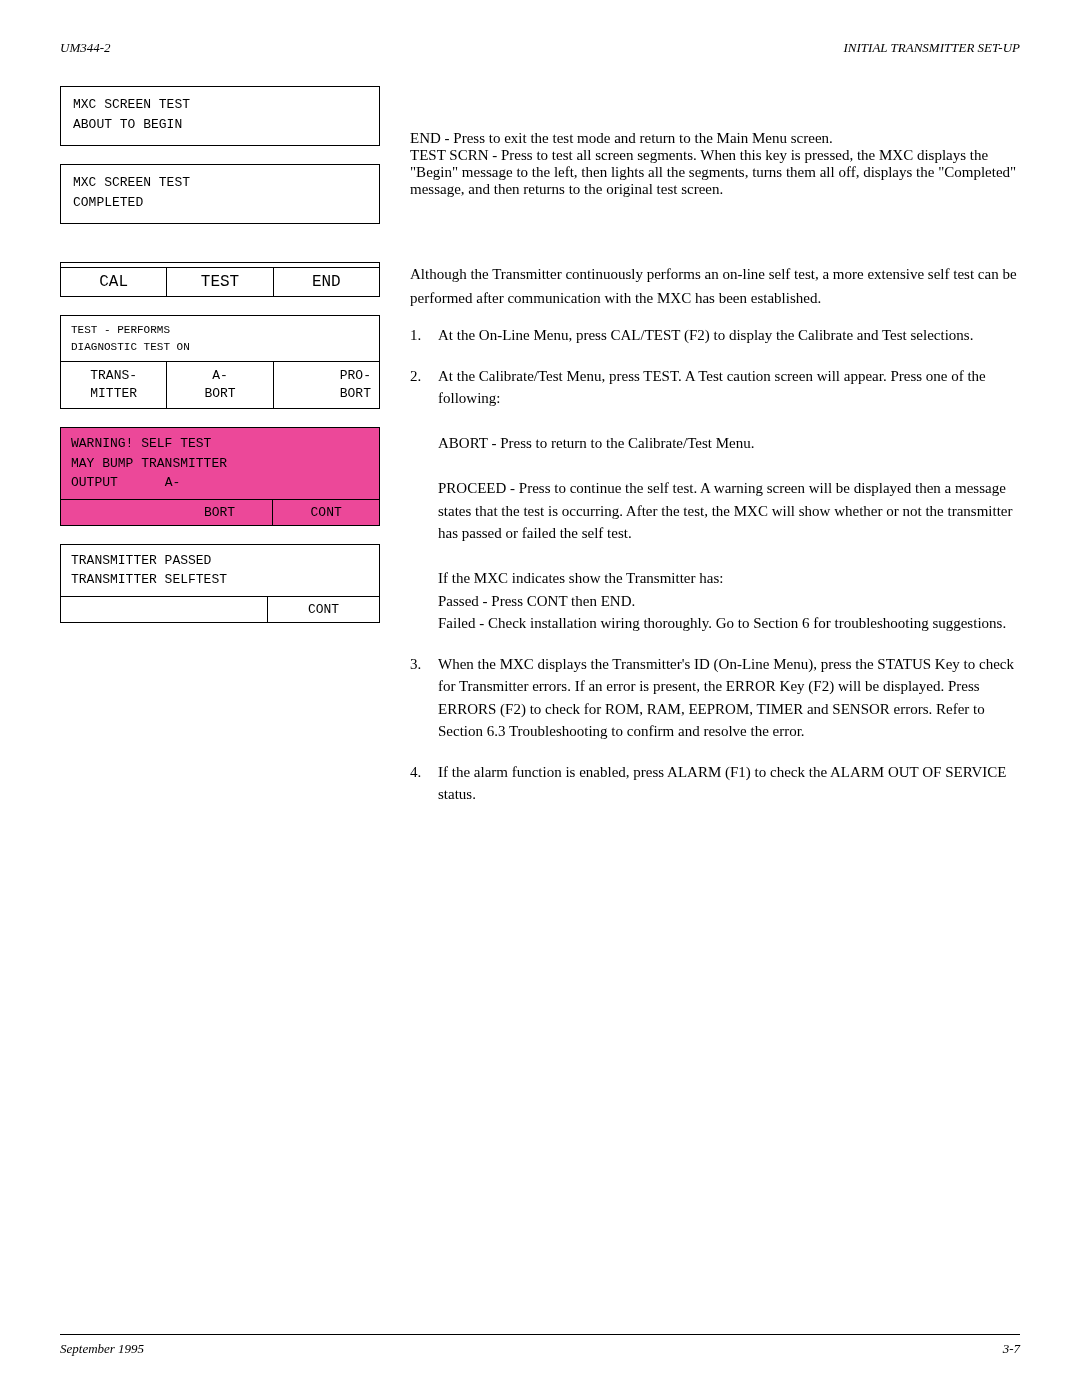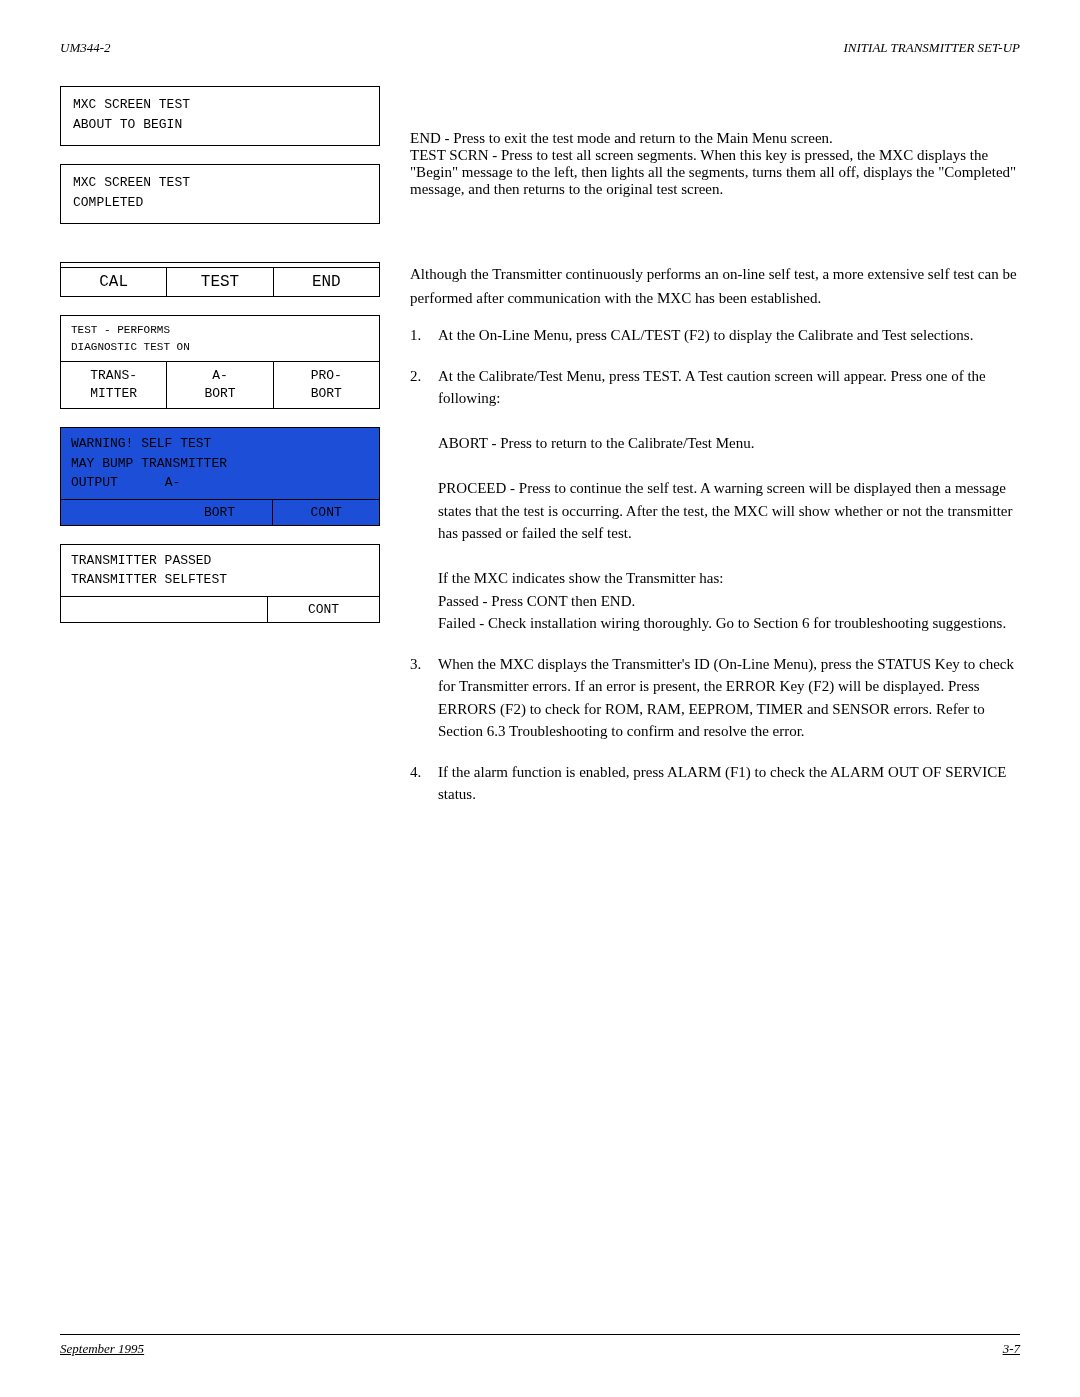--- a/index.html
+++ b/index.html
@@ -147,30 +147,31 @@
     .tp-btn {
       flex: 1;
       padding: 5px 8px;
       text-align: center;
       border-right: 1.5px solid #000;
       font-size: 13px;
       line-height: 1.4;
     }
     .tp-btn:last-child {
       border-right: none;
+      text-align: right;
     }
 
     
     .warning-box {
       border: 1.5px solid #000;
       padding: 0;
       margin-bottom: 18px;
       font-family: 'Courier New', Courier, monospace;
       font-size: 13px;
-      background: #1d4ed8;
+      background: #ec4899;
     }
     .warning-top {
       padding: 6px 10px 2px 10px;
       font-size: 13px;
       line-height: 1.5;
     }
     .warning-bottom {
       display: flex;
       border-top: 1.5px solid #000;
       margin-top: 4px;
@@ -224,21 +225,20 @@
       position: absolute;
       bottom: 40px;
       left: 60px;
       right: 60px;
       display: flex;
       justify-content: space-between;
       font-style: italic;
       font-size: 13px;
       border-top: 1px solid #000;
       padding-top: 6px;
-      text-decoration: underline;
     }
 
     
     .top-left-col {
       width: 340px;
       flex-shrink: 0;
       padding-right: 20px;
     }
     .top-right-col {
       flex: 1;

